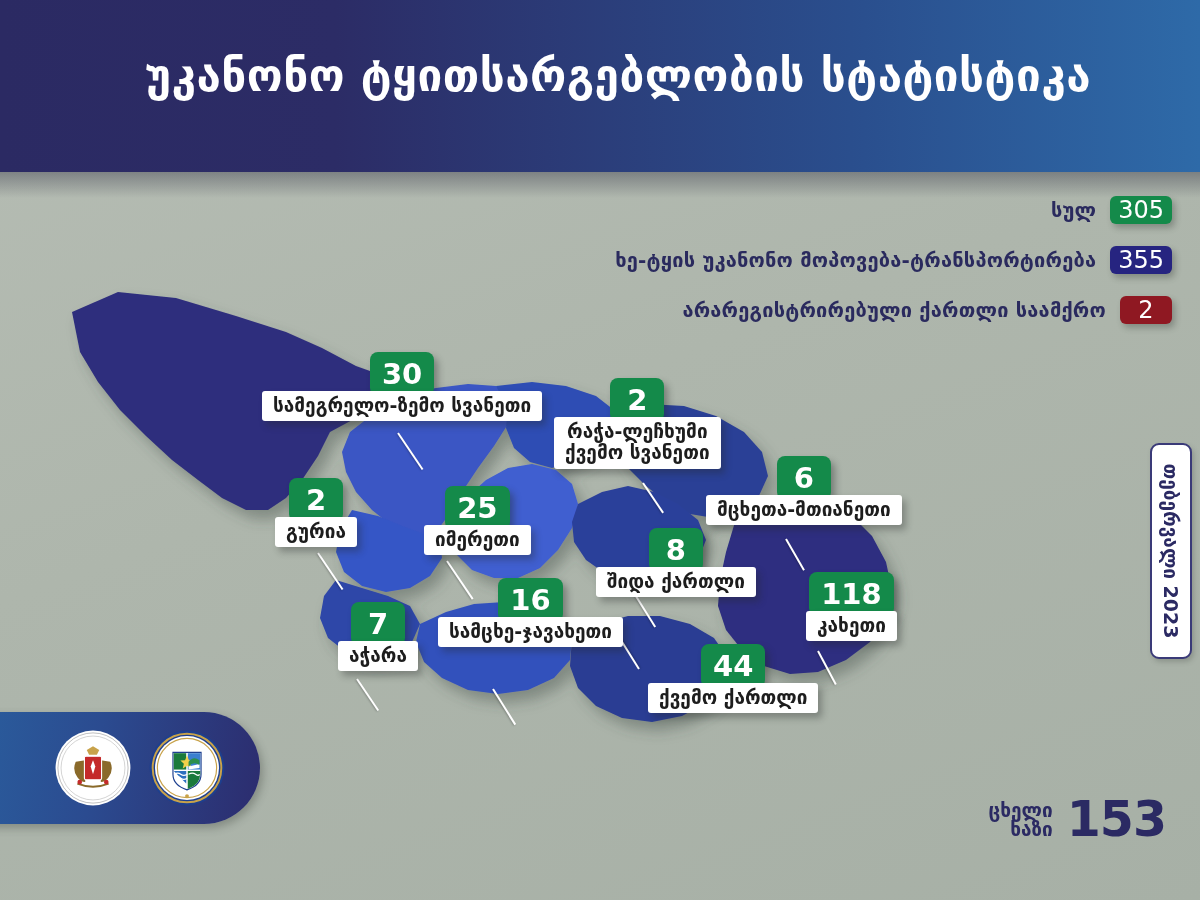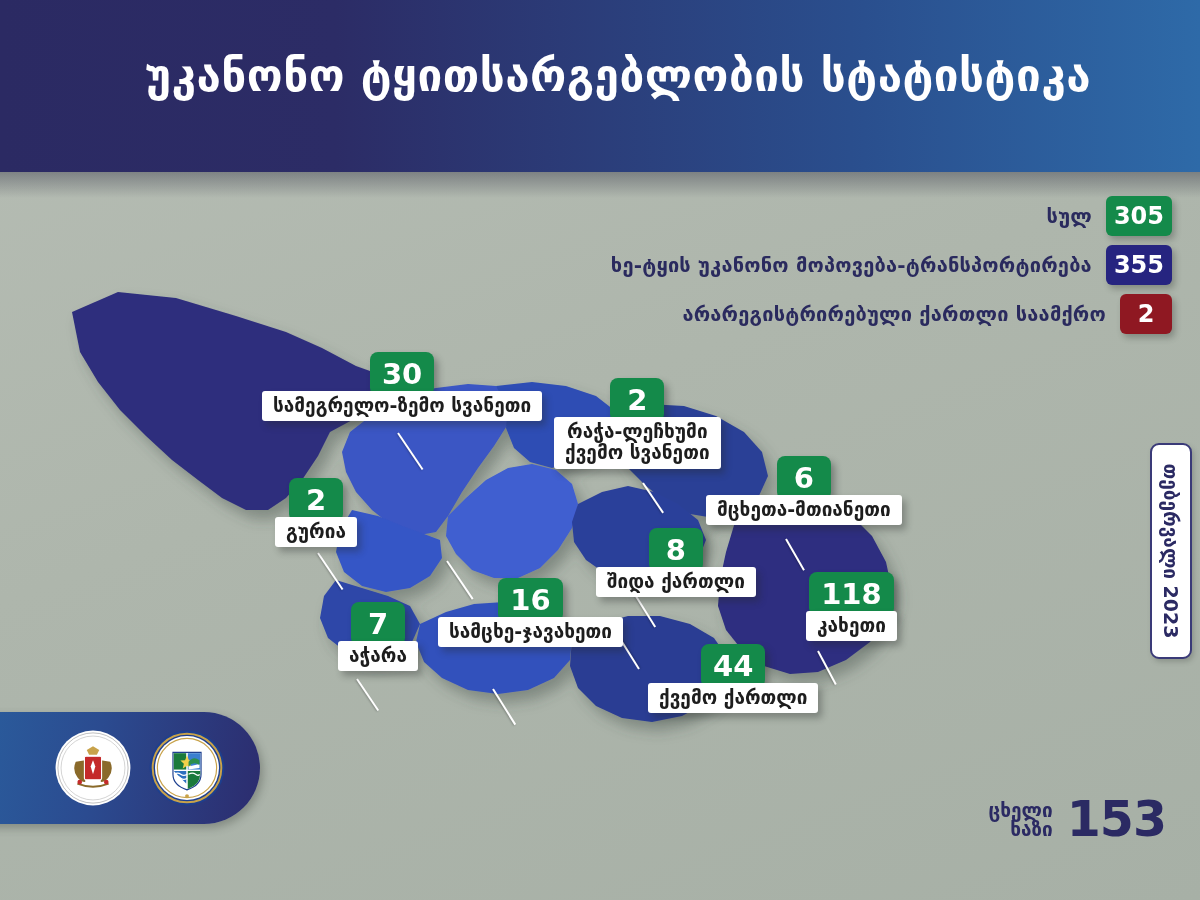--- a/index.html
+++ b/index.html
@@ -46,46 +46,46 @@
     padding-left: 18px;
   }
 
   
   .legend {
     position: absolute;
     right: 28px; top: 196px;
     z-index: 7;
     display: flex;
     flex-direction: column;
-    gap: 9px;
+    gap: 22px;
     align-items: flex-end;
   }
   .legend-row {
     display: flex;
     align-items: center;
     gap: 14px;
   }
   .legend-label {
     color: #2a2a5e;
     font-size: 20px;
     font-weight: bold;
     text-align: right;
     white-space: nowrap;
     letter-spacing: 0.2px;
   }
   .legend-badge {
     min-width: 52px;
-    height: 40px;
+    height: 28px;
     border-radius: 6px;
     display: flex;
     align-items: center;
     justify-content: center;
     color: #ffffff;
     font-size: 24px;
-    font-weight: bold;
+    font-weight: normal;
     padding: 0 8px;
     box-sizing: border-box;
     box-shadow: 3px 4px 6px rgba(50,55,50,0.33);
   }
 
   
   .date-box {
     position: absolute;
     right: 8px; top: 443px;
     width: 38px; height: 212px;
@@ -303,20 +303,24 @@
   <div class="marker" style="left:706px; top:456px;">
     <div class="marker-value">6</div>
     <div class="marker-name">მცხეთა-მთიანეთი</div>
   </div>
 
   <div class="marker" style="left:275px; top:478px;">
     <div class="marker-value">2</div>
     <div class="marker-name">გურია</div>
   </div>
 
+  <div class="marker" style="left:424px; top:486px;">
+    <div class="marker-value">25</div>
+    <div class="marker-name">იმერეთი</div>
+  </div>
 
   <div class="marker" style="left:596px; top:528px;">
     <div class="marker-value">8</div>
     <div class="marker-name">შიდა ქართლი</div>
   </div>
 
   <div class="marker" style="left:806px; top:572px;">
     <div class="marker-value">118</div>
     <div class="marker-name">კახეთი</div>
   </div>

